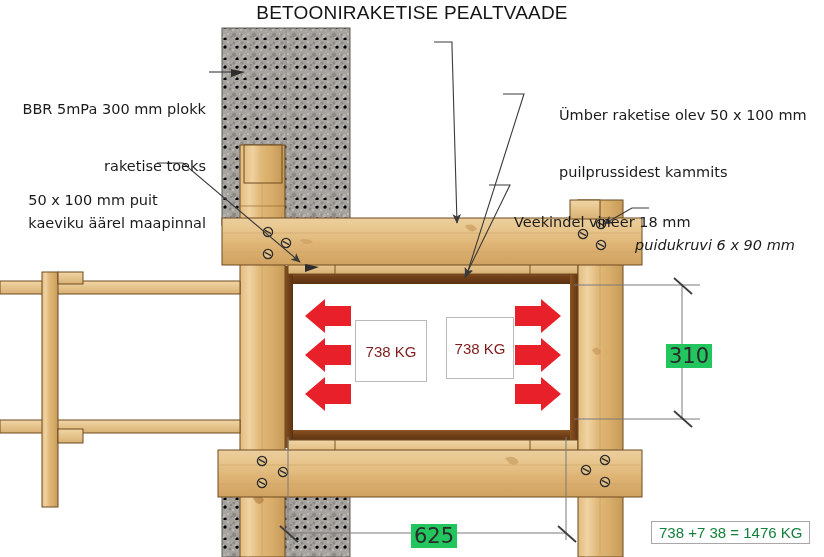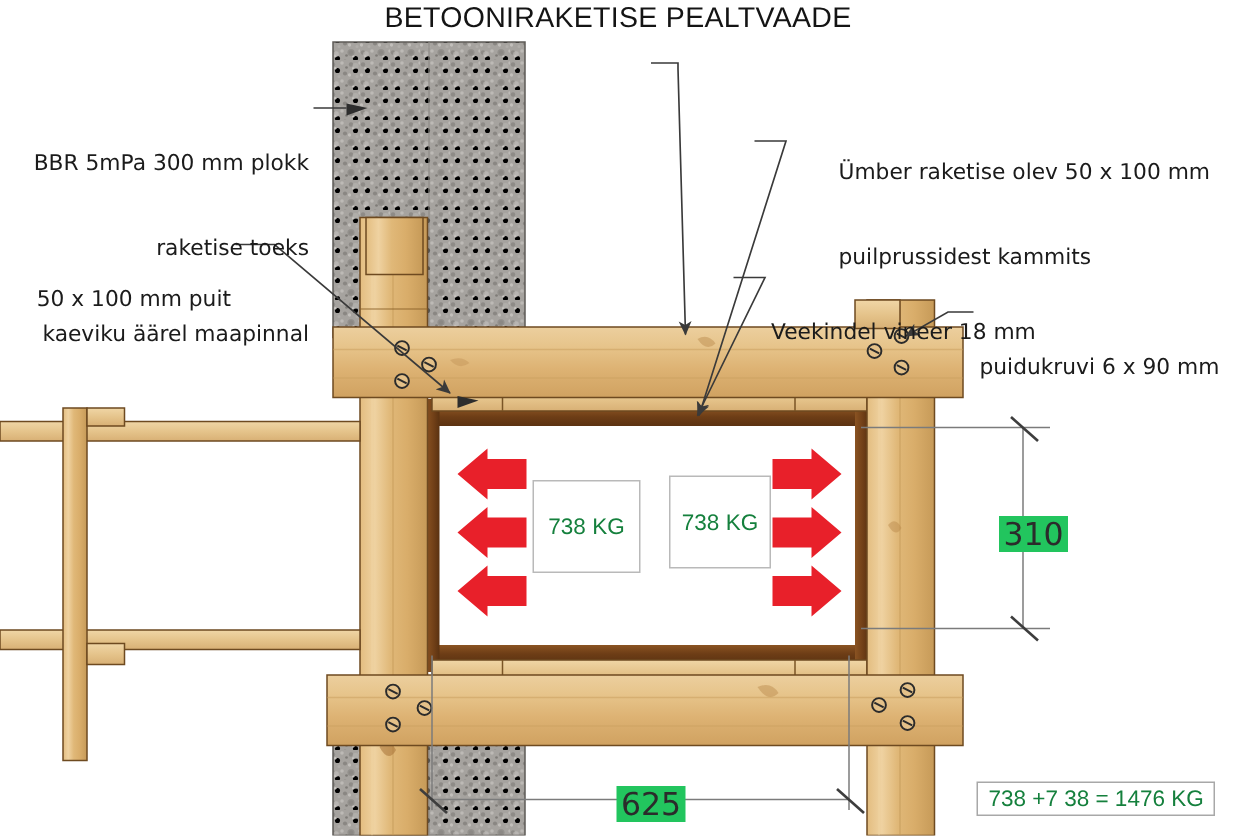--- a/index.html
+++ b/index.html
@@ -17,21 +17,21 @@
         white-space:pre;font-family:"DejaVu Sans", sans-serif;}
   .note.r{text-align:right;}
 
   
   .dimtxt{position:absolute;font-size:21px;color:#2b2b2b;
           font-family:"DejaVu Sans", sans-serif;background:#22c55e;padding:0 3px;}
 
   
   .loadbox{position:absolute;border:1px solid #b9b9b9;background:#ffffff;
            display:flex;align-items:center;justify-content:center;
-           font-size:15px;color:#15803d;}
+           font-size:15px;color:#7f1d1d;}
 
   
   #totalbox{position:absolute;border:1px solid #a8a8a8;background:#fff;
             font-size:15px;color:#15803d;padding:2px 7px;white-space:nowrap;}
 
   
   svg.layer{position:absolute;left:0;top:0;width:824px;height:557px;
             overflow:visible;pointer-events:none;}
 </style>
 </head>
@@ -265,35 +265,35 @@
   </svg>
 
   <div id="title">BETOONIRAKETISE PEALTVAADE</div>
 
   <div class="note r" style="left:8px;top:62px;width:198px;">
     <div>BBR 5mPa 300 mm plokk</div>
     <div>raketise toeks</div>
     <div>kaeviku äärel maapinnal</div>
   </div>
 
-  <div class="note r" style="left:8px;top:153px;width:146px;">
+  <div class="note r" style="left:20px;top:153px;width:146px;text-align:center;">
     <div>50 x 100 mm puit</div>
   </div>
 
 
   <div class="note" style="left:529px;top:68px;margin-left:30px;">
     <div>Ümber raketise olev 50 x 100 mm</div>
     <div>puilprussidest kammits</div>
   </div>
 
   <div class="note" style="left:514px;top:175px;">
     <div>Veekindel vineer 18 mm</div>
   </div>
 
-  <div class="note" style="left:653px;top:198px;">
+  <div class="note" style="left:635px;top:198px;font-style:italic;">
     <div>puidukruvi 6 x 90 mm</div>
   </div>
 
   <div class="loadbox" style="left:355px;top:320px;width:70px;height:60px;">
     <span>738 KG</span>
   </div>
   <div class="loadbox" style="left:446px;top:317px;width:66px;height:60px;">
     <span>738 KG</span>
   </div>
 

